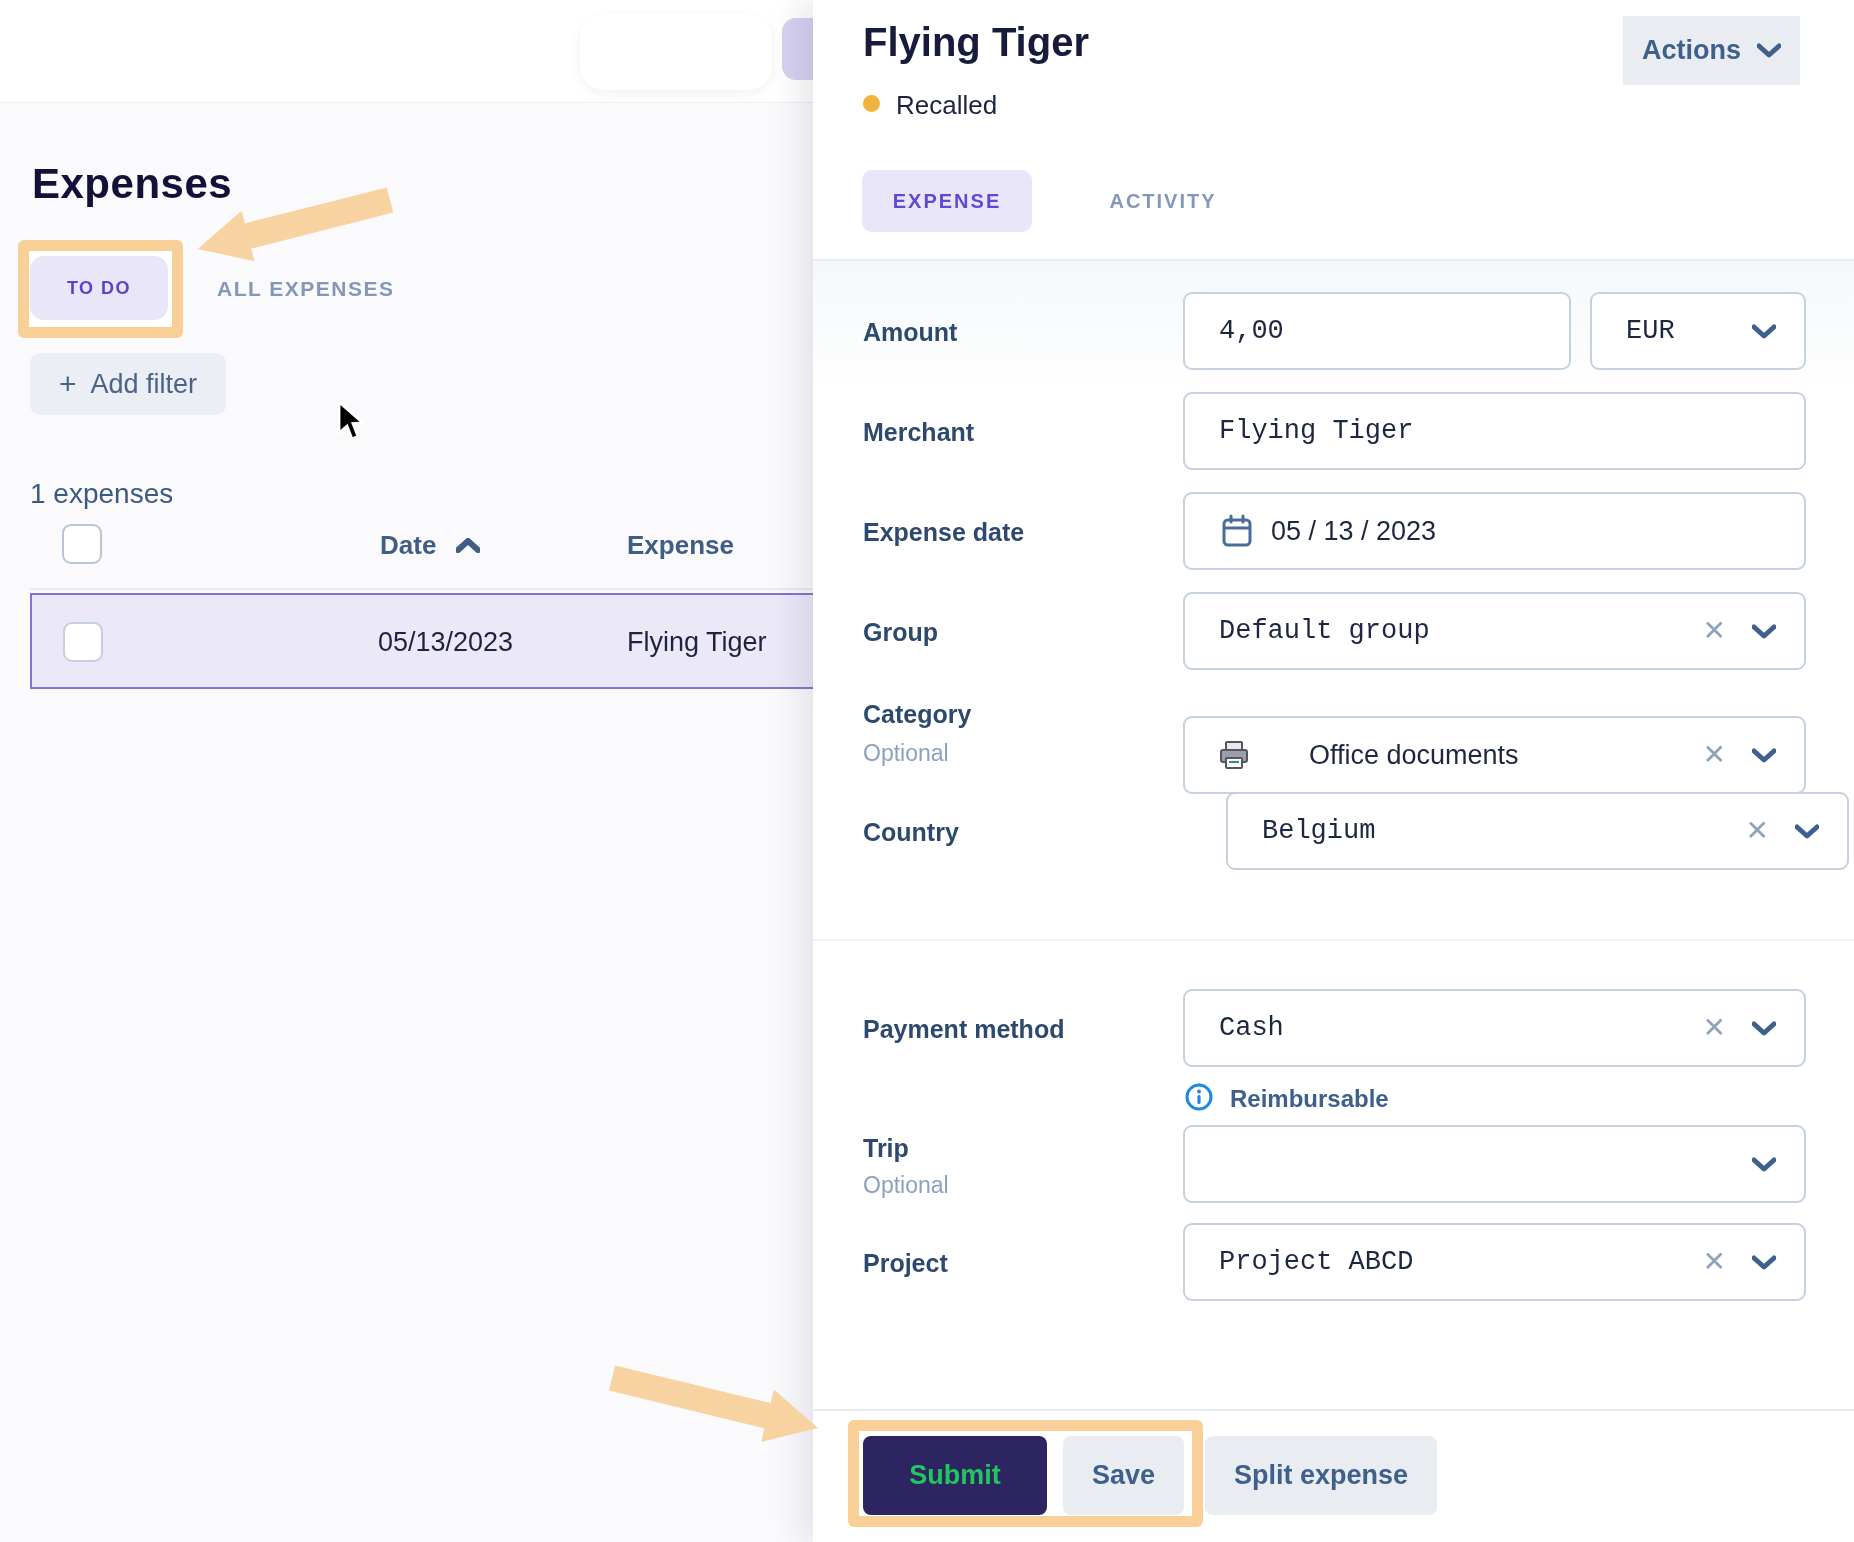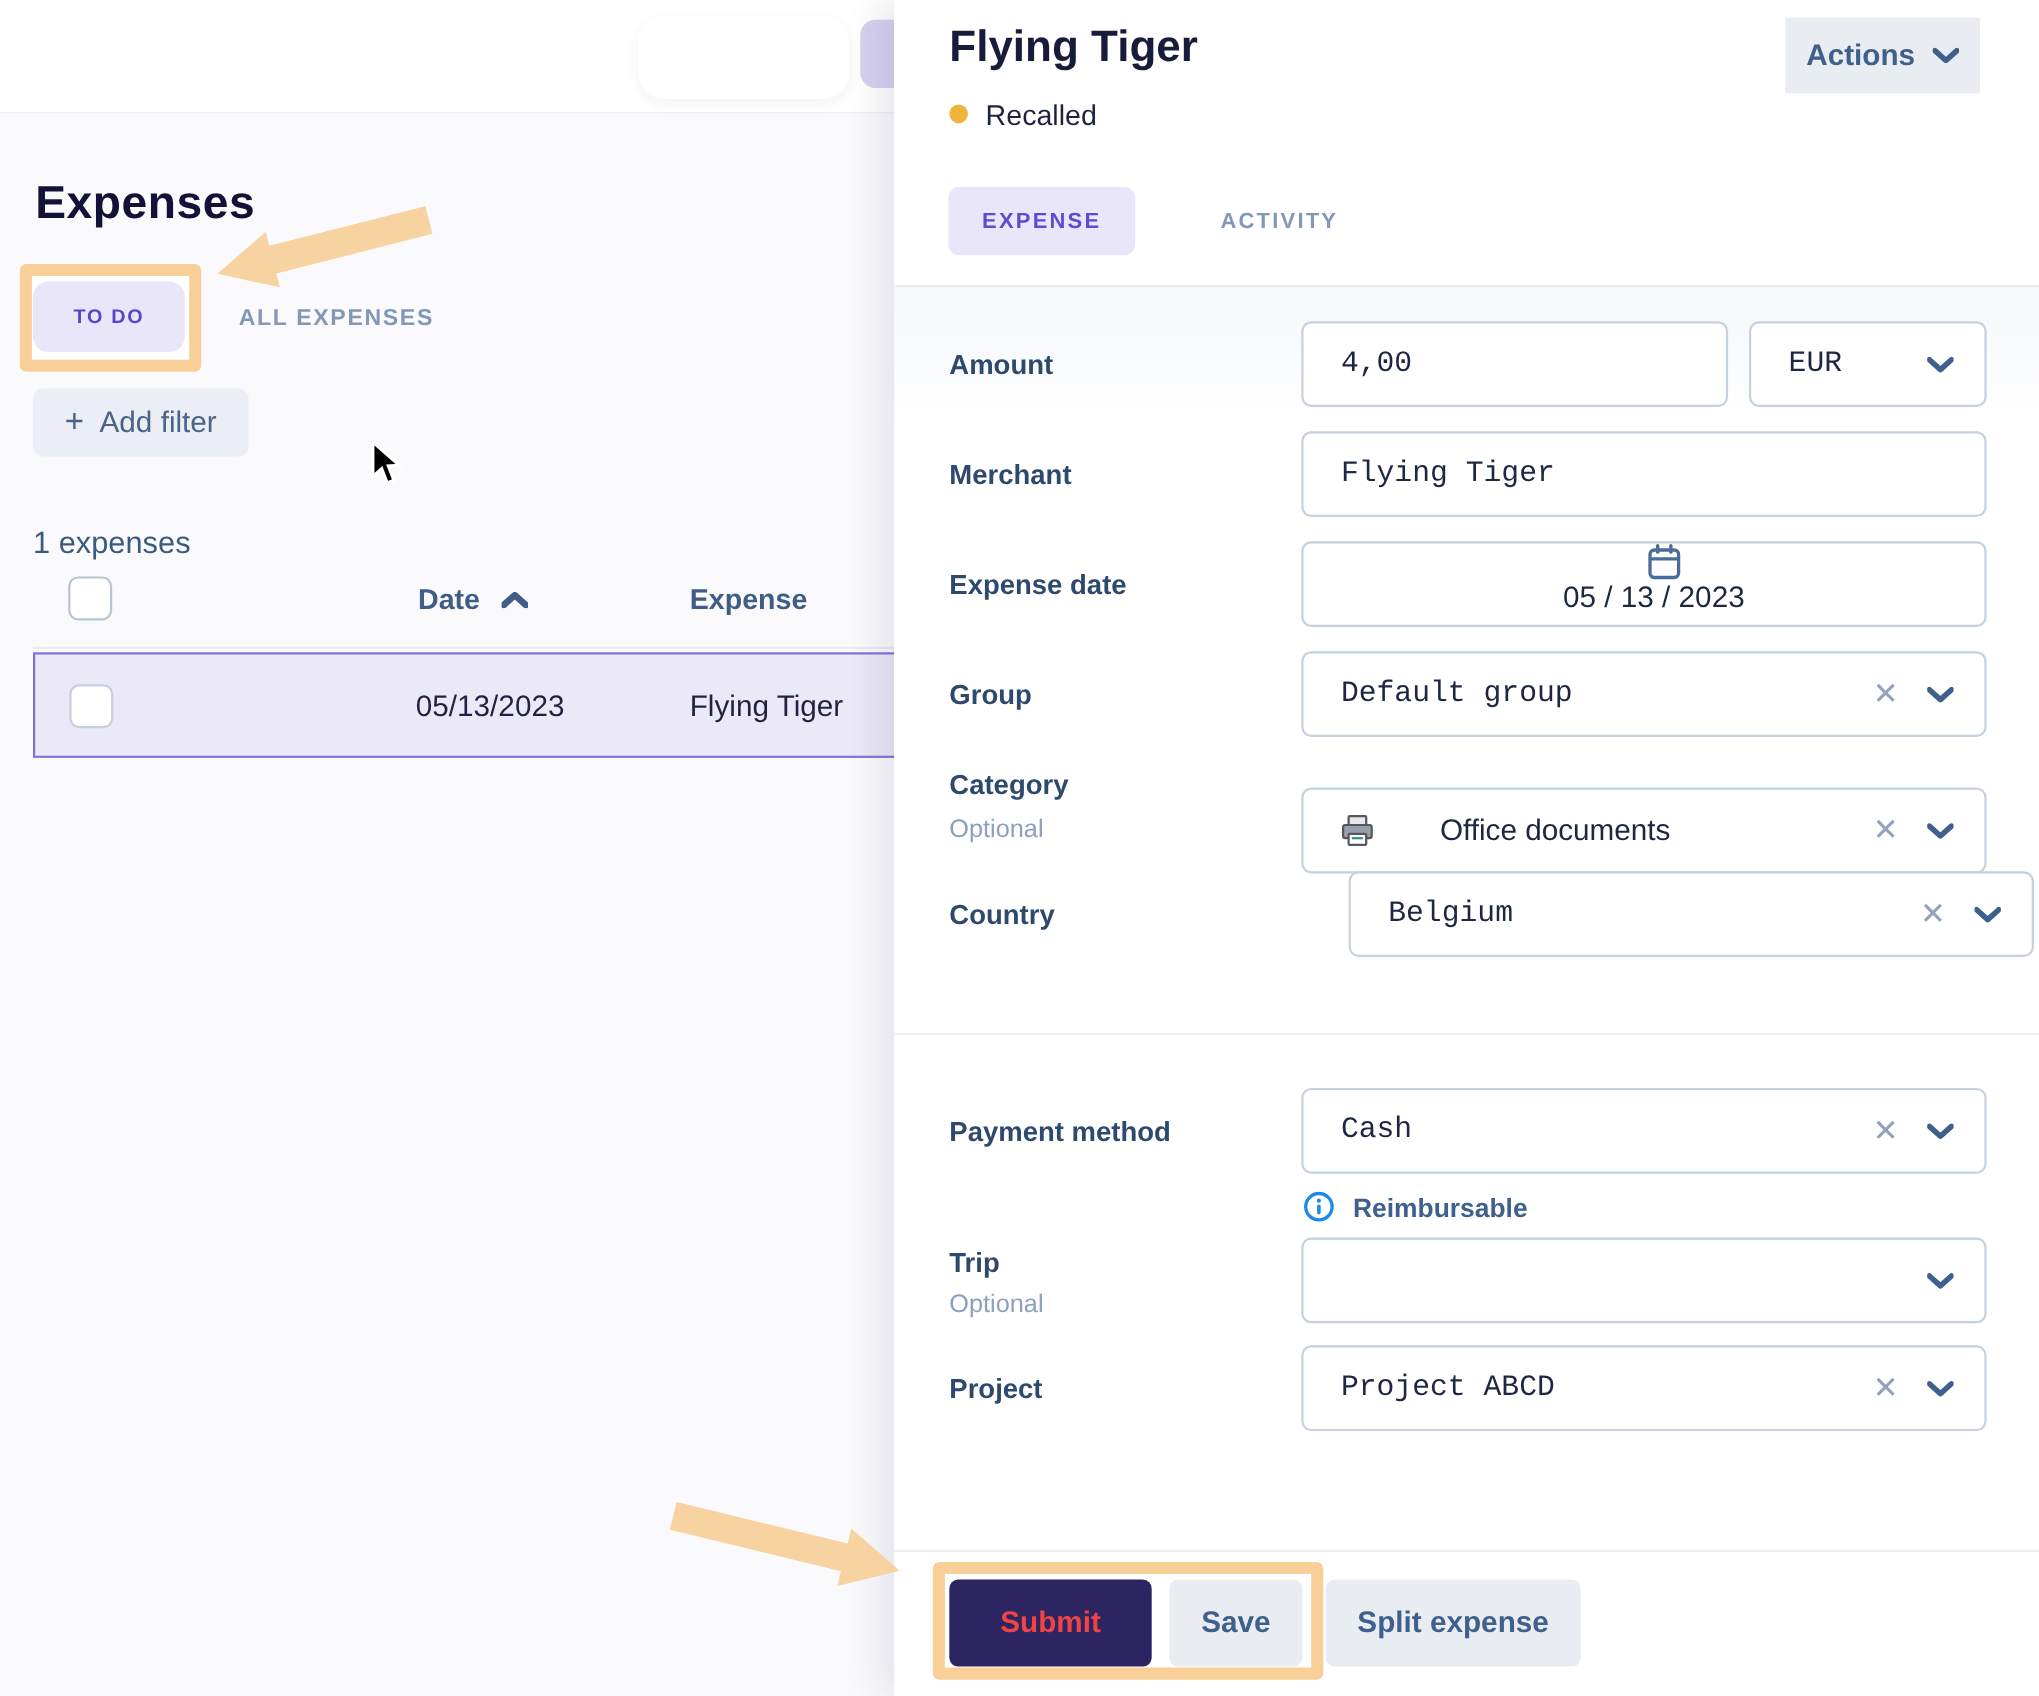--- a/index.html
+++ b/index.html
@@ -65,21 +65,21 @@
   .field .val{padding-left:34px;white-space:nowrap;font-family:Liberation Mono, monospace;}
   .field .right-icons{margin-left:auto;display:flex;align-items:center;gap:26px;padding-right:28px;}
   .x-icon{font-size:28px;color:#8fa3bd;line-height:1;}
   .chev{width:24px;height:15px;}
   .sec-divider{left:0;top:939px;width:1041px;height:2px;background:#edf0f5;}
   .reimb-icon{left:372px;top:1083px;width:28px;height:28px;}
   .reimb-label{left:417px;top:1085px;font-size:24px;font-weight:700;color:var(--secondary-button-text);}
   .panel-footer{left:0;top:1409px;width:1041px;height:133px;background:#fff;border-top:2px solid #e9ecf1;}
   .hl-submit{left:35px;top:1420px;width:355px;height:107px;}
   .btn{height:79px;border-radius:8px;display:flex;align-items:center;justify-content:center;font-size:27px;font-weight:700;border:none;}
-  .btn-submit{left:50px;top:1436px;width:184px;background:var(--submit-bg);color:#ef4444;}
+  .btn-submit{left:50px;top:1436px;width:184px;background:var(--submit-bg);color:#22c55e;}
   .btn-secondary{background:var(--secondary-button-bg);color:var(--secondary-button-text);}
   .btn-save{left:250px;top:1436px;width:121px;}
   .btn-split{left:392px;top:1436px;width:232px;}
 
   .annotation{pointer-events:none;}
 </style>
 </head>
 <body>
 
 <div class="abs top-bar"></div>
@@ -154,21 +154,21 @@
         </svg>
     </span>
   </div>
 
   <div class="abs flabel" style="top:418px;">Merchant</div>
   <div class="abs field" style="left:370px;top:392px;width:623px;height:78px;">
     <span class="val">Flying Tiger</span>
   </div>
 
   <div class="abs flabel" style="top:518px;">Expense date</div>
-  <div class="abs field" style="left:370px;top:492px;width:623px;height:78px;flex-direction:column;">
+  <div class="abs field" style="left:370px;top:492px;width:623px;height:78px;">
     <span style="padding-left:36px;display:flex;align-items:center;">
       <svg width="32" height="34" viewBox="0 0 32 34">
           <rect x="3" y="6" width="26" height="25" rx="4" fill="none" stroke="#4a6c99" stroke-width="3"></rect>
           <line x1="3" y1="14" x2="29" y2="14" stroke="#4a6c99" stroke-width="3"></line>
           <line x1="10" y1="2" x2="10" y2="8" stroke="#4a6c99" stroke-width="3" stroke-linecap="round"></line>
           <line x1="22" y1="2" x2="22" y2="8" stroke="#4a6c99" stroke-width="3" stroke-linecap="round"></line>
         </svg>
     </span>
     <span style="padding-left:18px;">05 / 13 / 2023</span>
   </div>

